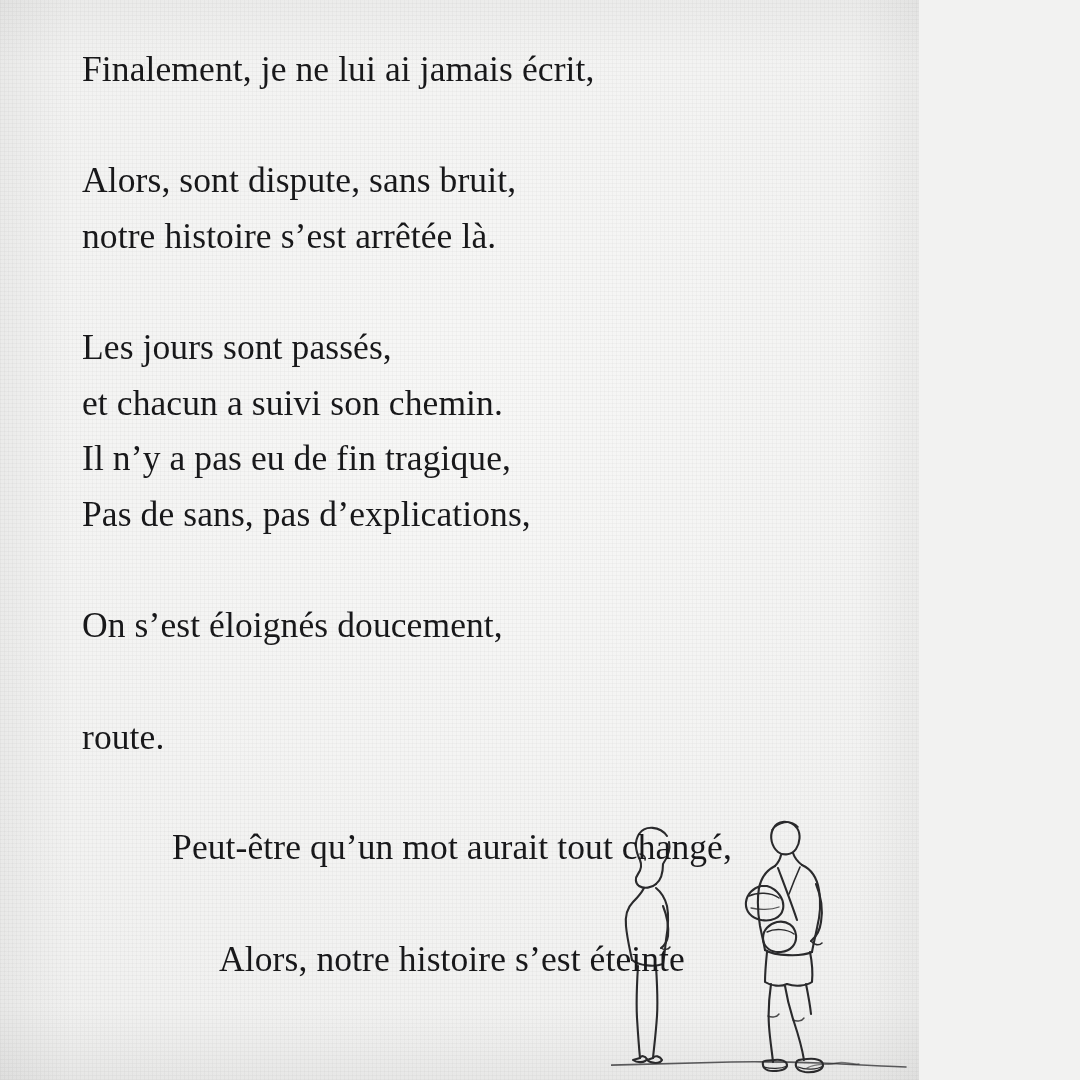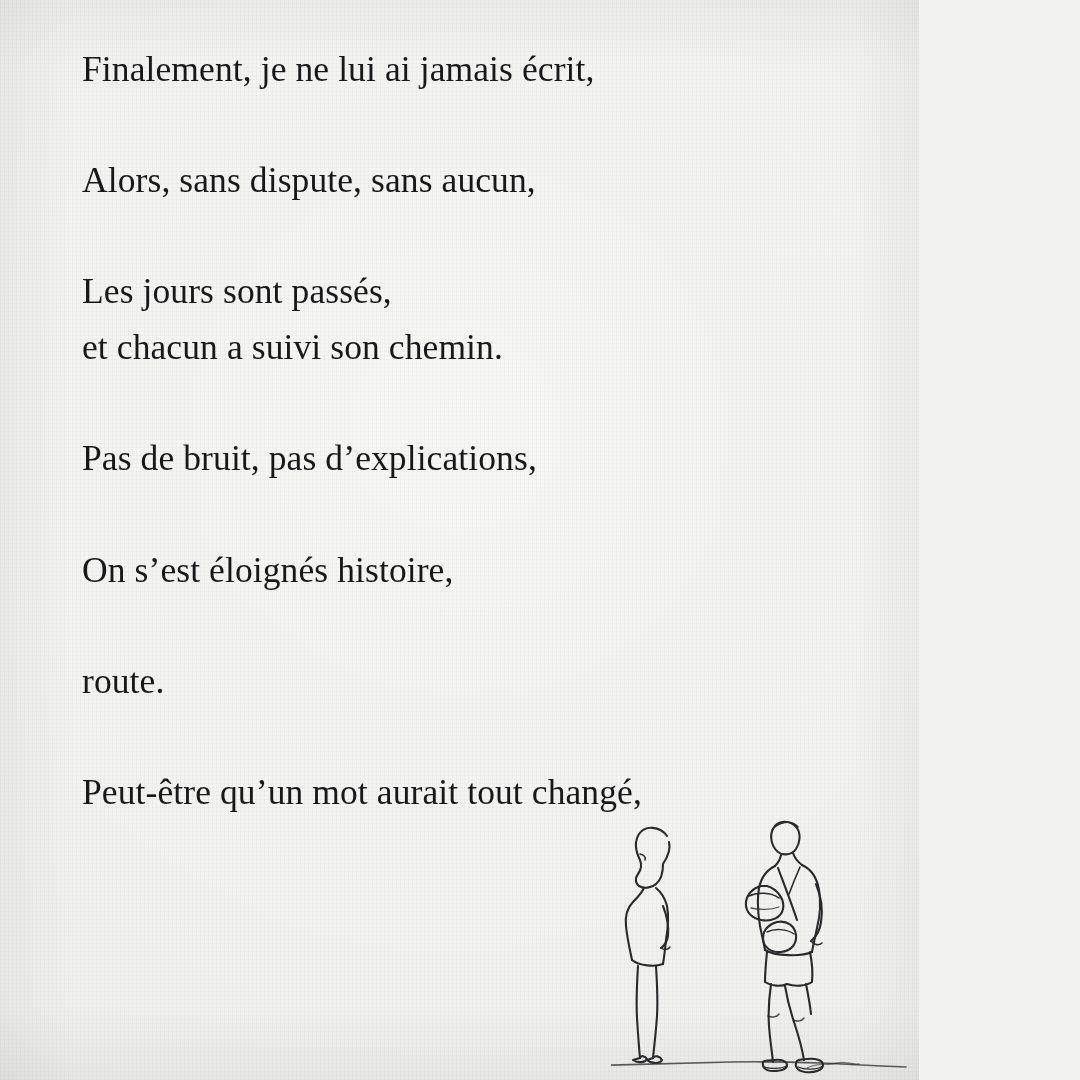--- a/index.html
+++ b/index.html
@@ -50,20 +50,21 @@
     line-height: 55.7px;
     letter-spacing: 0.1px;
     z-index: 3;
   }
 
   .stanza {
     margin: 0 0 55px 0;
   }
   .stanza:last-child {
     margin-bottom: 0;
+    text-align: center;
   }
   .line {
     white-space: pre-wrap;
   }
 
   #illustration {
     position: absolute;
     right: 8px;
     bottom: 0;
     width: 300px;
@@ -79,38 +80,39 @@
 </head>
 <body>
 
 <div id="page">
 
   <div id="poem">
 
     <p class="stanza">
       <span class="line">Finalement, je ne lui ai jamais écrit,</span><br>
       <br>
-      <span class="line">Alors, sans dispute, sans aucun,</span><br>
+      <span class="line">Alors, sont dispute, sans bruit,</span><br>
+      <span class="line">notre histoire s’est arrêtée là.</span>
     </p>
 
     <p class="stanza">
       <span class="line">Les jours sont passés,</span><br>
       <span class="line">et chacun a suivi son chemin.</span><br>
-      <br>
-      <span class="line">Pas de bruit, pas d’explications,</span><br>
-      <br>
-      <span class="line">On s’est éloignés histoire,</span><br>
+      <span class="line">Il n’y a pas eu de fin tragique,</span><br>
+      <span class="line">Pas de sans, pas d’explications,</span><br>
+      <br>
+      <span class="line">On s’est éloignés doucement,</span><br>
       <br>
       <span class="line">route.</span>
     </p>
 
     <p class="stanza">
       <span class="line">Peut-être qu’un mot aurait tout changé,</span><br>
       <br>
-      <br>
+      <span class="line">Alors, notre histoire s’est éteinte</span><br>
     </p>
 
   </div>
 
   <div id="illustration">
     <svg viewBox="0 0 300 270" xmlns="http://www.w3.org/2000/svg" fill="none" stroke="#2a2a2c" stroke-width="2.1" stroke-linecap="round" stroke-linejoin="round">
 
       <g>
         <path d="M-110 258 C -20 255, 60 253, 120 252 C 150 251.5, 180 252, 210 253
                  C 235 254, 260 256, 295 257" stroke-width="1.6" opacity="0.75"></path>

